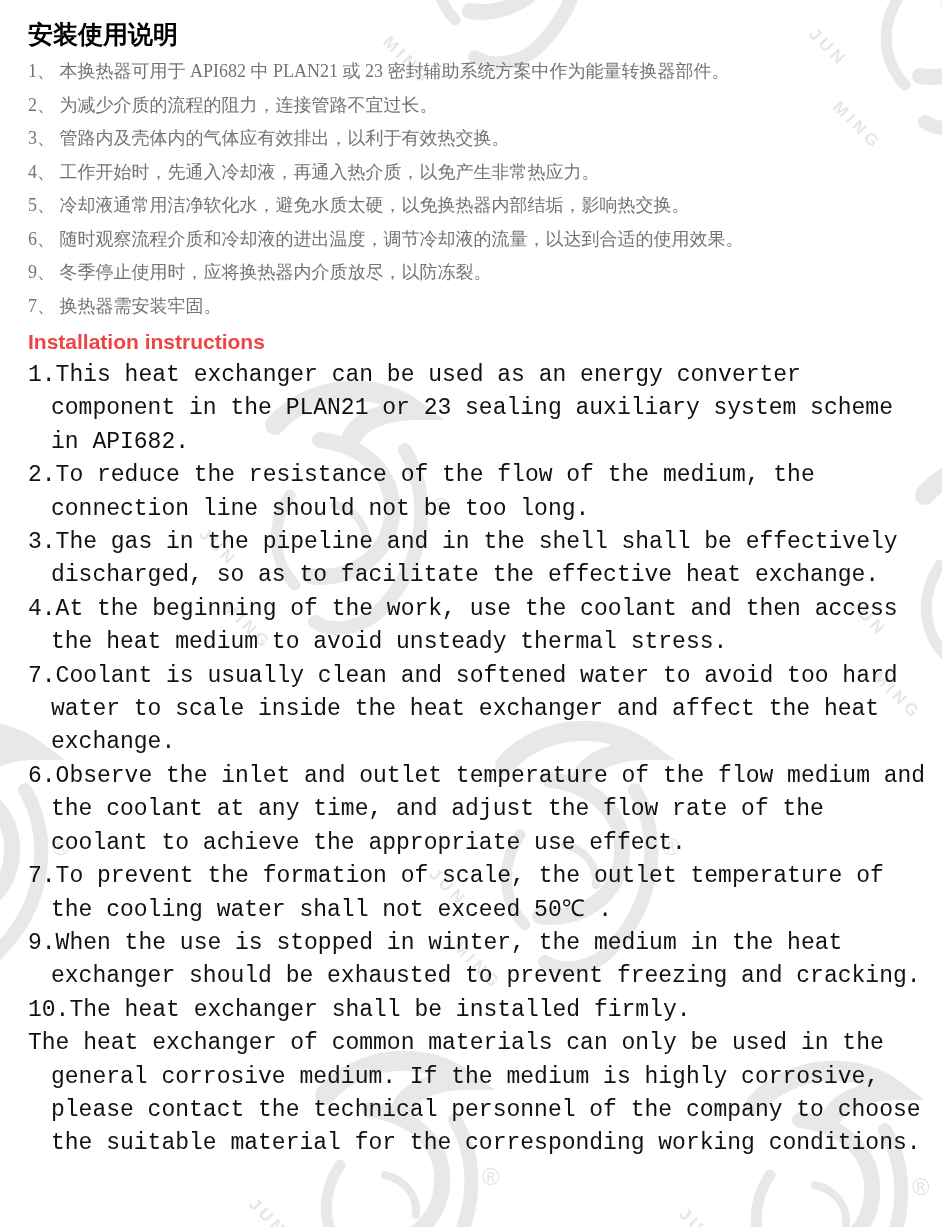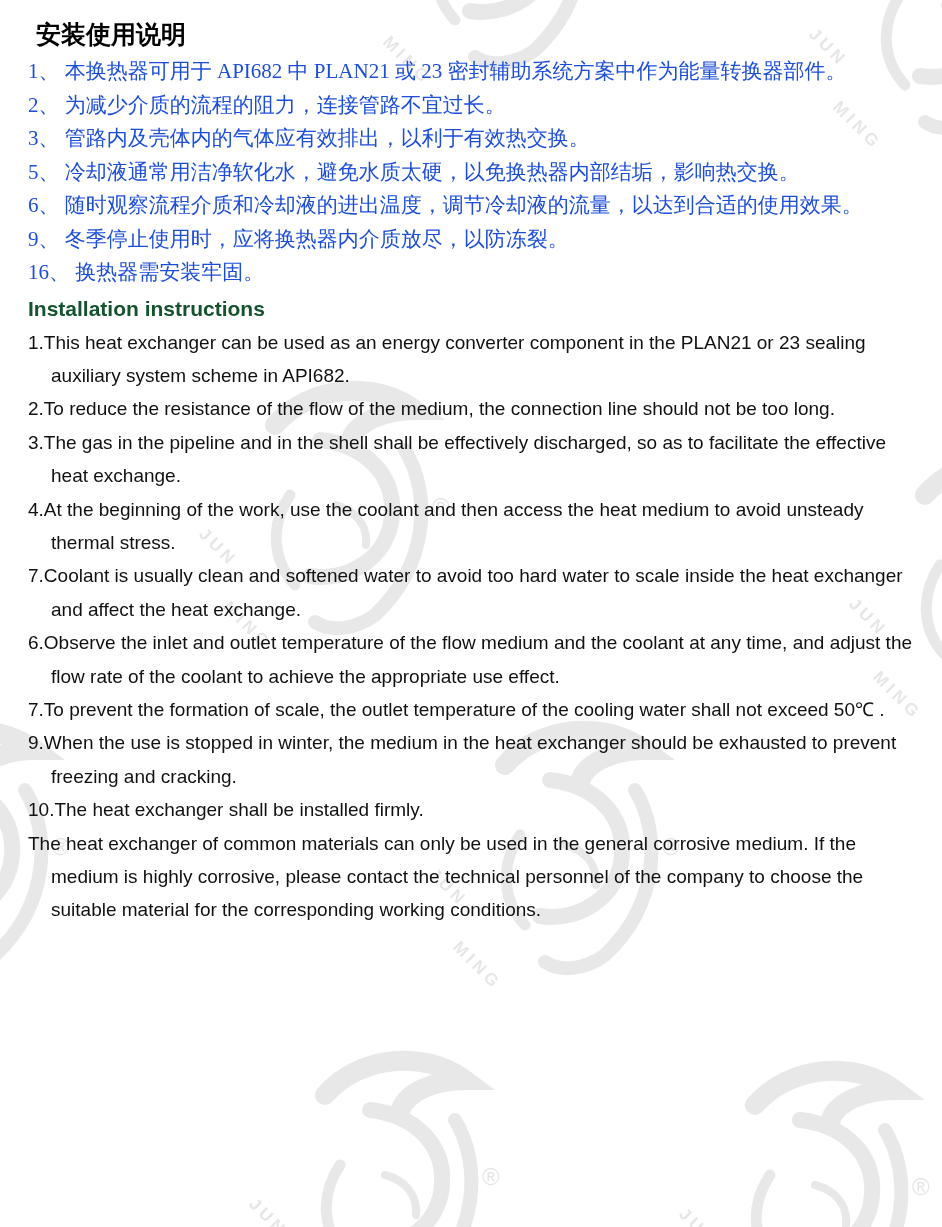--- a/index.html
+++ b/index.html
@@ -28,45 +28,45 @@
   .wm7 { left: 650px;  top: 1010px; }
   .wm8 { left: 820px;  top: 400px;  }
   .wm-defs { position: absolute; width: 0; height: 0; overflow: hidden; }
   
   .content {
     position: relative;
     z-index: 1;
     padding: 18px 16px 0 28px;
   }
   .zh-title {
-    margin: 0 0 5px 8px;
+    margin: 0 0 5px 0;
     font-family: "Liberation Sans", "DejaVu Sans", sans-serif;
     font-weight: bold;
     font-size: 25px;
     line-height: 32px;
     color: #000;
   }
   .zh-item, .zh-note {
     font-family: "Liberation Serif", "DejaVu Serif", serif;
-    font-size: 21px;
+    font-size: 18px;
     line-height: 33.5px;
-    color: #1d4ed8;
+    color: #737373;
   }
   .zh-note { margin-top: 1px; }
   .en-title {
     margin: 2px 0 0 0;
     font-family: "Liberation Sans", "DejaVu Sans", sans-serif;
     font-weight: bold;
     font-size: 21px;
     line-height: 34px;
-    color: #14532d;
+    color: #ef4444;
   }
   .en-item, .en-note {
-    font-family: Liberation Sans, sans-serif;
-    font-size: 19px;
+    font-family: Liberation Mono, monospace;
+    font-size: 23px;
     line-height: 33.4px;
     color: #111;
     padding-left: 23px;
     text-indent: -23px;
     max-width: 884px;
   }
 </style>
 </head>
 <body>
 
@@ -116,24 +116,25 @@
       </svg>
   </div>
 
   <div class="content">
 
     <h1 class="zh-title">安装使用说明</h1>
 
     <div class="zh-item">1、 本换热器可用于 API682 中 PLAN21 或 23 密封辅助系统方案中作为能量转换器部件。</div>
     <div class="zh-item">2、 为减少介质的流程的阻力，连接管路不宜过长。</div>
     <div class="zh-item">3、 管路内及壳体内的气体应有效排出，以利于有效热交换。</div>
+    <div class="zh-item">4、 工作开始时，先通入冷却液，再通入热介质，以免产生非常热应力。</div>
     <div class="zh-item">5、 冷却液通常用洁净软化水，避免水质太硬，以免换热器内部结垢，影响热交换。</div>
     <div class="zh-item">6、 随时观察流程介质和冷却液的进出温度，调节冷却液的流量，以达到合适的使用效果。</div>
     <div class="zh-item">9、 冬季停止使用时，应将换热器内介质放尽，以防冻裂。</div>
-    <div class="zh-item">16、 换热器需安装牢固。</div>
+    <div class="zh-item">7、 换热器需安装牢固。</div>
 
 
     <h2 class="en-title">Installation instructions</h2>
 
     <div class="en-item">1.This heat exchanger can be used as an energy converter component in the PLAN21 or 23 sealing auxiliary system scheme in API682.</div>
     <div class="en-item">2.To reduce the resistance of the flow of the medium, the connection line should not be too long.</div>
     <div class="en-item">3.The gas in the pipeline and in the shell shall be effectively discharged, so as to facilitate the effective heat exchange.</div>
     <div class="en-item">4.At the beginning of the work, use the coolant and then access the heat medium to avoid unsteady thermal stress.</div>
     <div class="en-item">7.Coolant is usually clean and softened water to avoid too hard water to scale inside the heat exchanger and affect the heat exchange.</div>
     <div class="en-item">6.Observe the inlet and outlet temperature of the flow medium and the coolant at any time, and adjust the flow rate of the coolant to achieve the appropriate use effect.</div>

